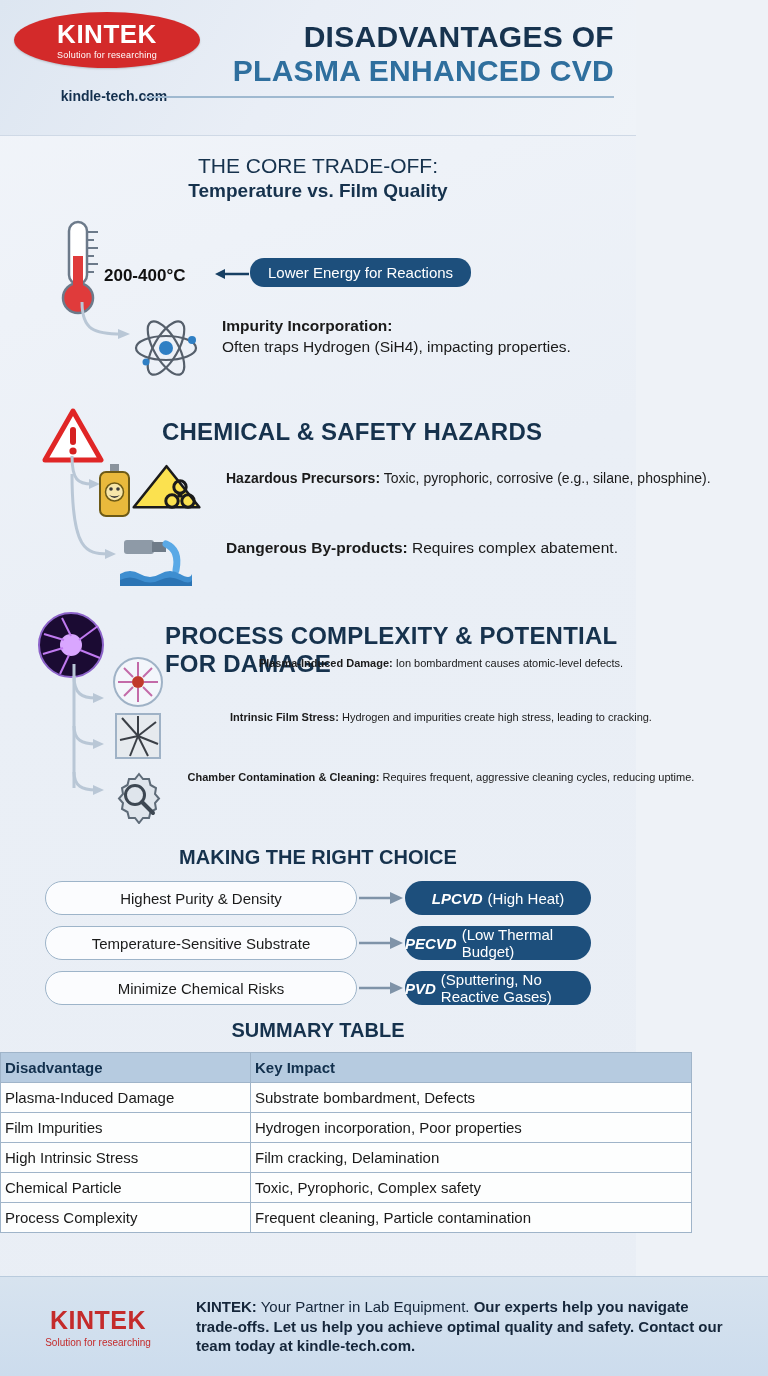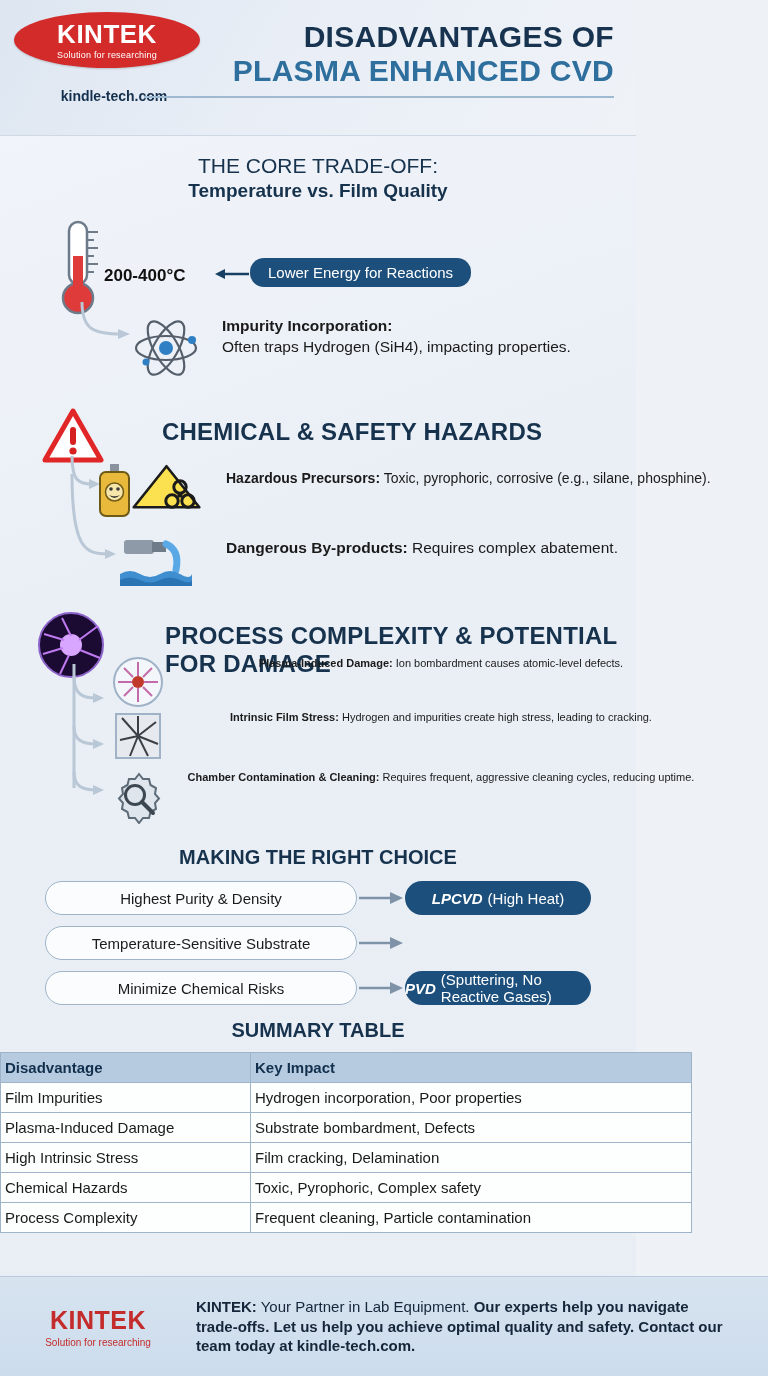--- a/index.html
+++ b/index.html
@@ -450,20 +450,24 @@
     </div>
 
     <div class="choice-row">
       <div class="choice-left">Temperature-Sensitive Substrate</div>
       <div class="choice-arrow">
         <svg width="44" height="14" viewBox="0 0 44 14">
           <line x1="0" y1="7" x2="32" y2="7" stroke="#7f93a8" stroke-width="2.5"></line>
           <polygon points="44,7 31,1 31,13" fill="#7f93a8"></polygon>
         </svg>
       </div>
+      <div class="choice-right">
+        <b>PECVD</b>
+        <span>(Low Thermal Budget)</span>
+      </div>
     </div>
 
     <div class="choice-row">
       <div class="choice-left">Minimize Chemical Risks</div>
       <div class="choice-arrow">
         <svg width="44" height="14" viewBox="0 0 44 14">
           <line x1="0" y1="7" x2="32" y2="7" stroke="#7f93a8" stroke-width="2.5"></line>
           <polygon points="44,7 31,1 31,13" fill="#7f93a8"></polygon>
         </svg>
       </div>
@@ -477,33 +481,33 @@
   <div class="table-head">SUMMARY TABLE</div>
   <table class="summary">
     <thead>
       <tr>
         <th class="c1">Disadvantage</th>
         <th>Key Impact</th>
       </tr>
     </thead>
     <tbody>
       <tr>
+        <td class="c1">Plasma-Induced Damage</td>
+        <td>Substrate bombardment, Defects</td>
+      </tr>
+      <tr>
         <td class="c1">Film Impurities</td>
         <td>Hydrogen incorporation, Poor properties</td>
-      </tr>
-      <tr>
-        <td class="c1">Plasma-Induced Damage</td>
-        <td>Substrate bombardment, Defects</td>
       </tr>
       <tr>
         <td class="c1">High Intrinsic Stress</td>
         <td>Film cracking, Delamination</td>
       </tr>
       <tr>
-        <td class="c1">Chemical Hazards</td>
+        <td class="c1">Chemical Particle</td>
         <td>Toxic, Pyrophoric, Complex safety</td>
       </tr>
       <tr>
         <td class="c1">Process Complexity</td>
         <td>Frequent cleaning, Particle contamination</td>
       </tr>
     </tbody>
   </table>
 
   <div class="footer">

